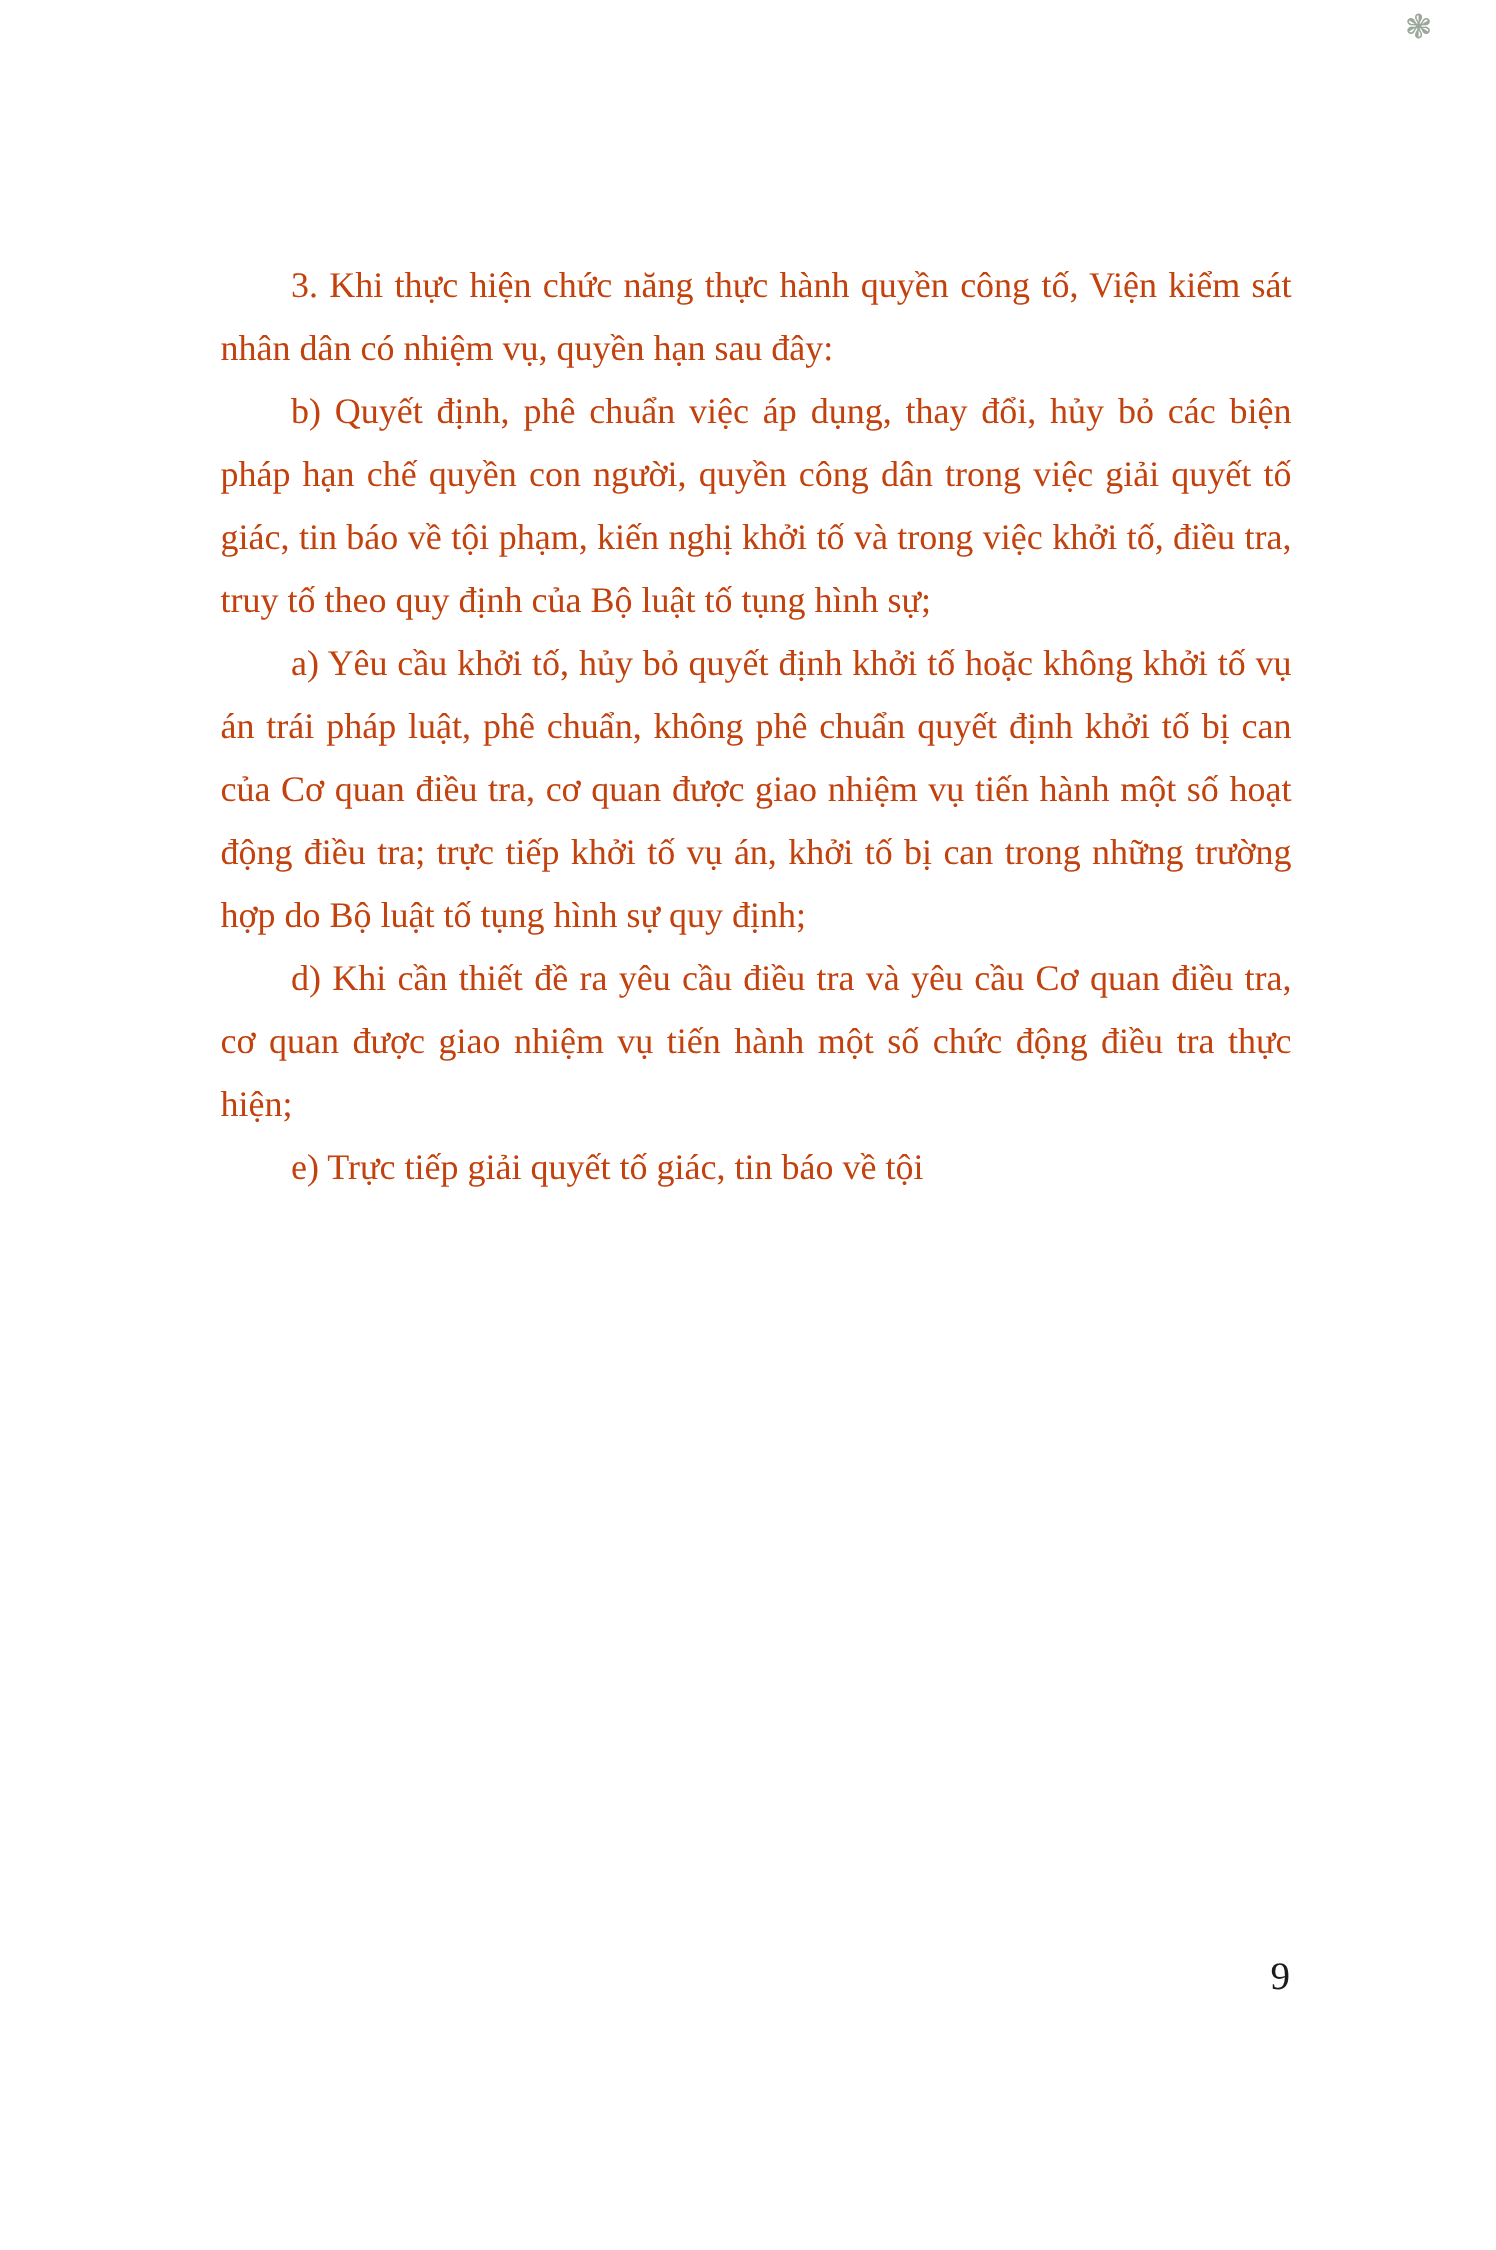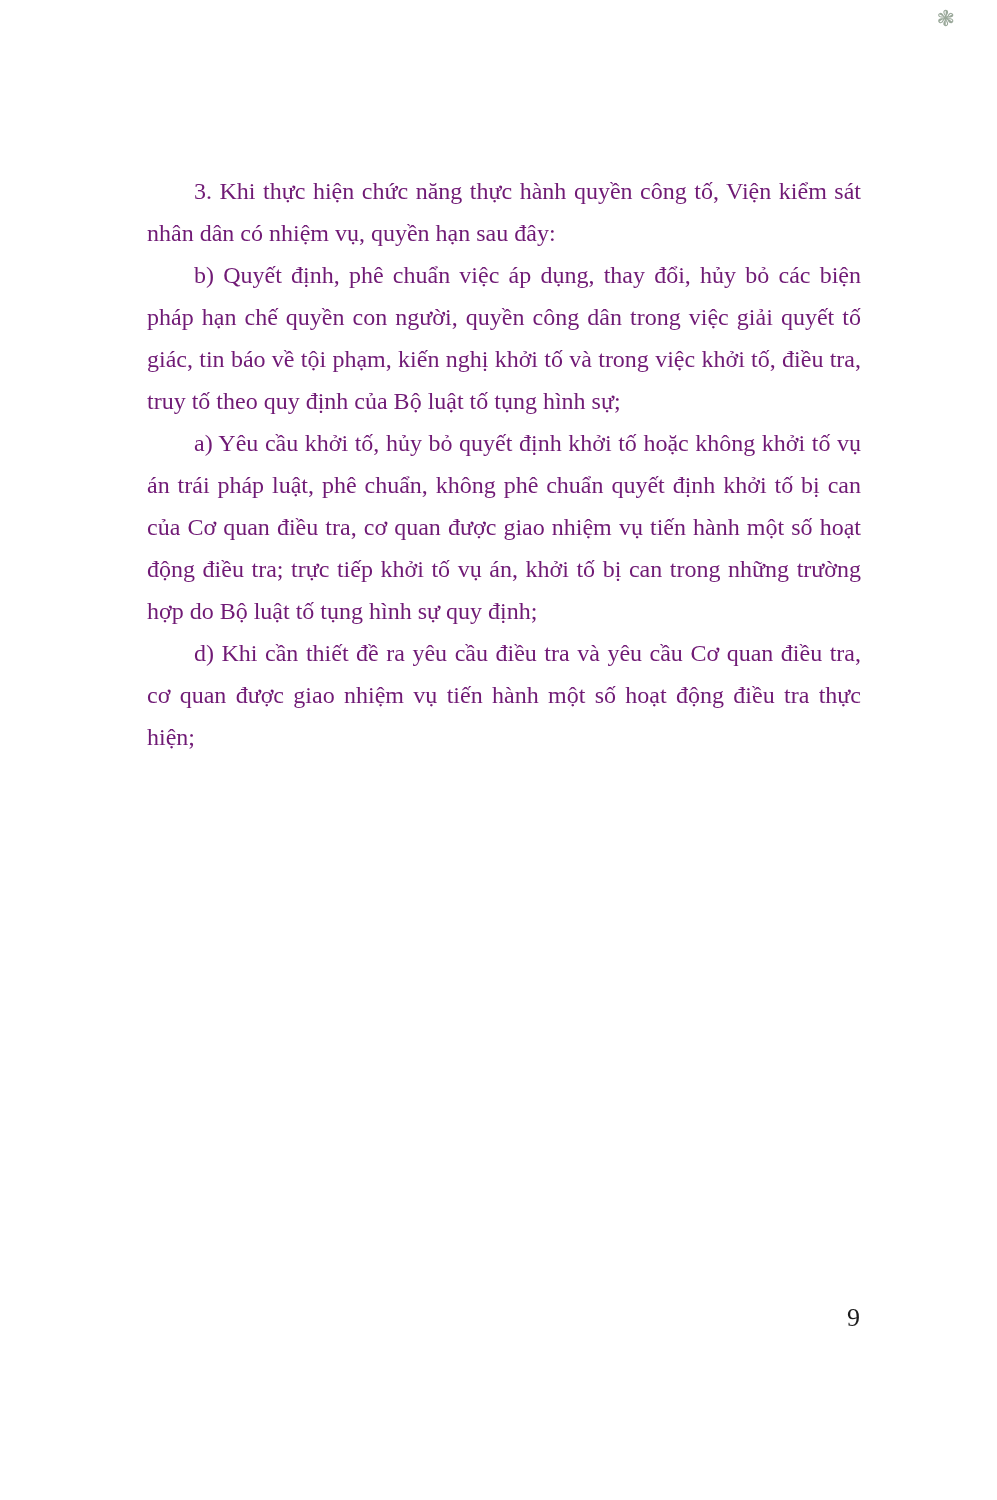--- a/index.html
+++ b/index.html
@@ -27,21 +27,21 @@
     line-height: 22px;
     color: #9aa89a;
     font-family: "DejaVu Sans", sans-serif;
     user-select: none;
   }
   .text-block {
     position: absolute;
     left: 147px;
     top: 170px;
     width: 714px;
-    color: #701a75;
+    color: #c2410c;
     font-size: 24px;
     line-height: 42px;
     text-align: justify;
     text-justify: inter-word;
   }
   .text-block p {
     margin: 0;
     padding: 0;
     text-indent: 47px;
   }
@@ -57,18 +57,19 @@
 <body>
 
 <div class="page">
 
   <span class="ornament">❃</span>
 
   <article class="text-block">
     <p>3. Khi thực hiện chức năng thực hành quyền công tố, Viện kiểm sát nhân dân có nhiệm vụ, quyền hạn sau đây:</p>
     <p>b) Quyết định, phê chuẩn việc áp dụng, thay đổi, hủy bỏ các biện pháp hạn chế quyền con người, quyền công dân trong việc giải quyết tố giác, tin báo về tội phạm, kiến nghị khởi tố và trong việc khởi tố, điều tra, truy tố theo quy định của Bộ luật tố tụng hình sự;</p>
     <p>a) Yêu cầu khởi tố, hủy bỏ quyết định khởi tố hoặc không khởi tố vụ án trái pháp luật, phê chuẩn, không phê chuẩn quyết định khởi tố bị can của Cơ quan điều tra, cơ quan được giao nhiệm vụ tiến hành một số hoạt động điều tra; trực tiếp khởi tố vụ án, khởi tố bị can trong những trường hợp do Bộ luật tố tụng hình sự quy định;</p>
-    <p>d) Khi cần thiết đề ra yêu cầu điều tra và yêu cầu Cơ quan điều tra, cơ quan được giao nhiệm vụ tiến hành một số hoạt động điều tra thực hiện;</p>
+    <p>d) Khi cần thiết đề ra yêu cầu điều tra và yêu cầu Cơ quan điều tra, cơ quan được giao nhiệm vụ tiến hành một số chức động điều tra thực hiện;</p>
+    <p>e) Trực tiếp giải quyết tố giác, tin báo về tội</p>
   </article>
 
   <div class="page-number">9</div>
 
 </div>
 
 </body></html>

